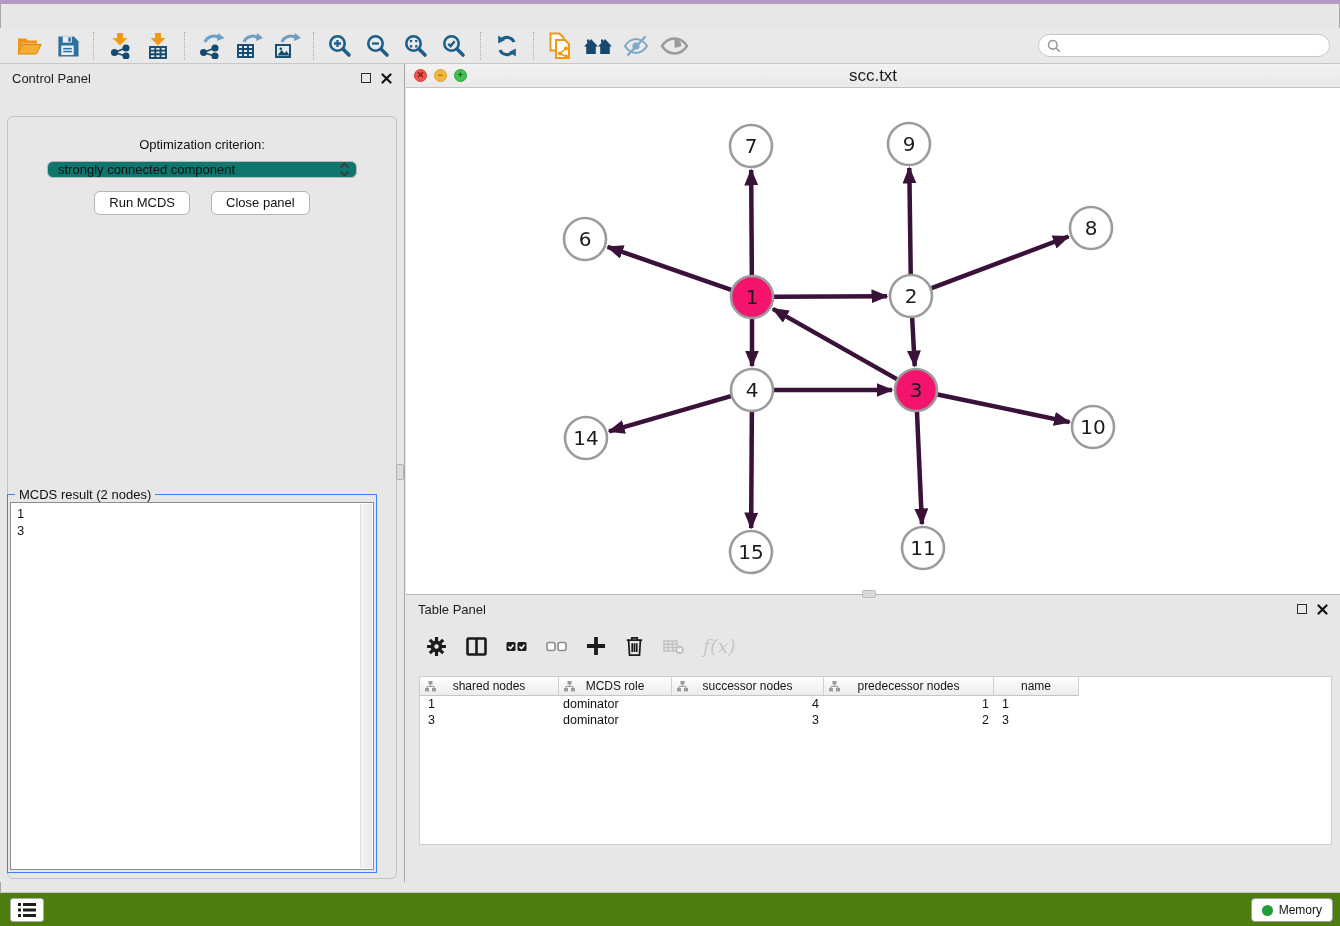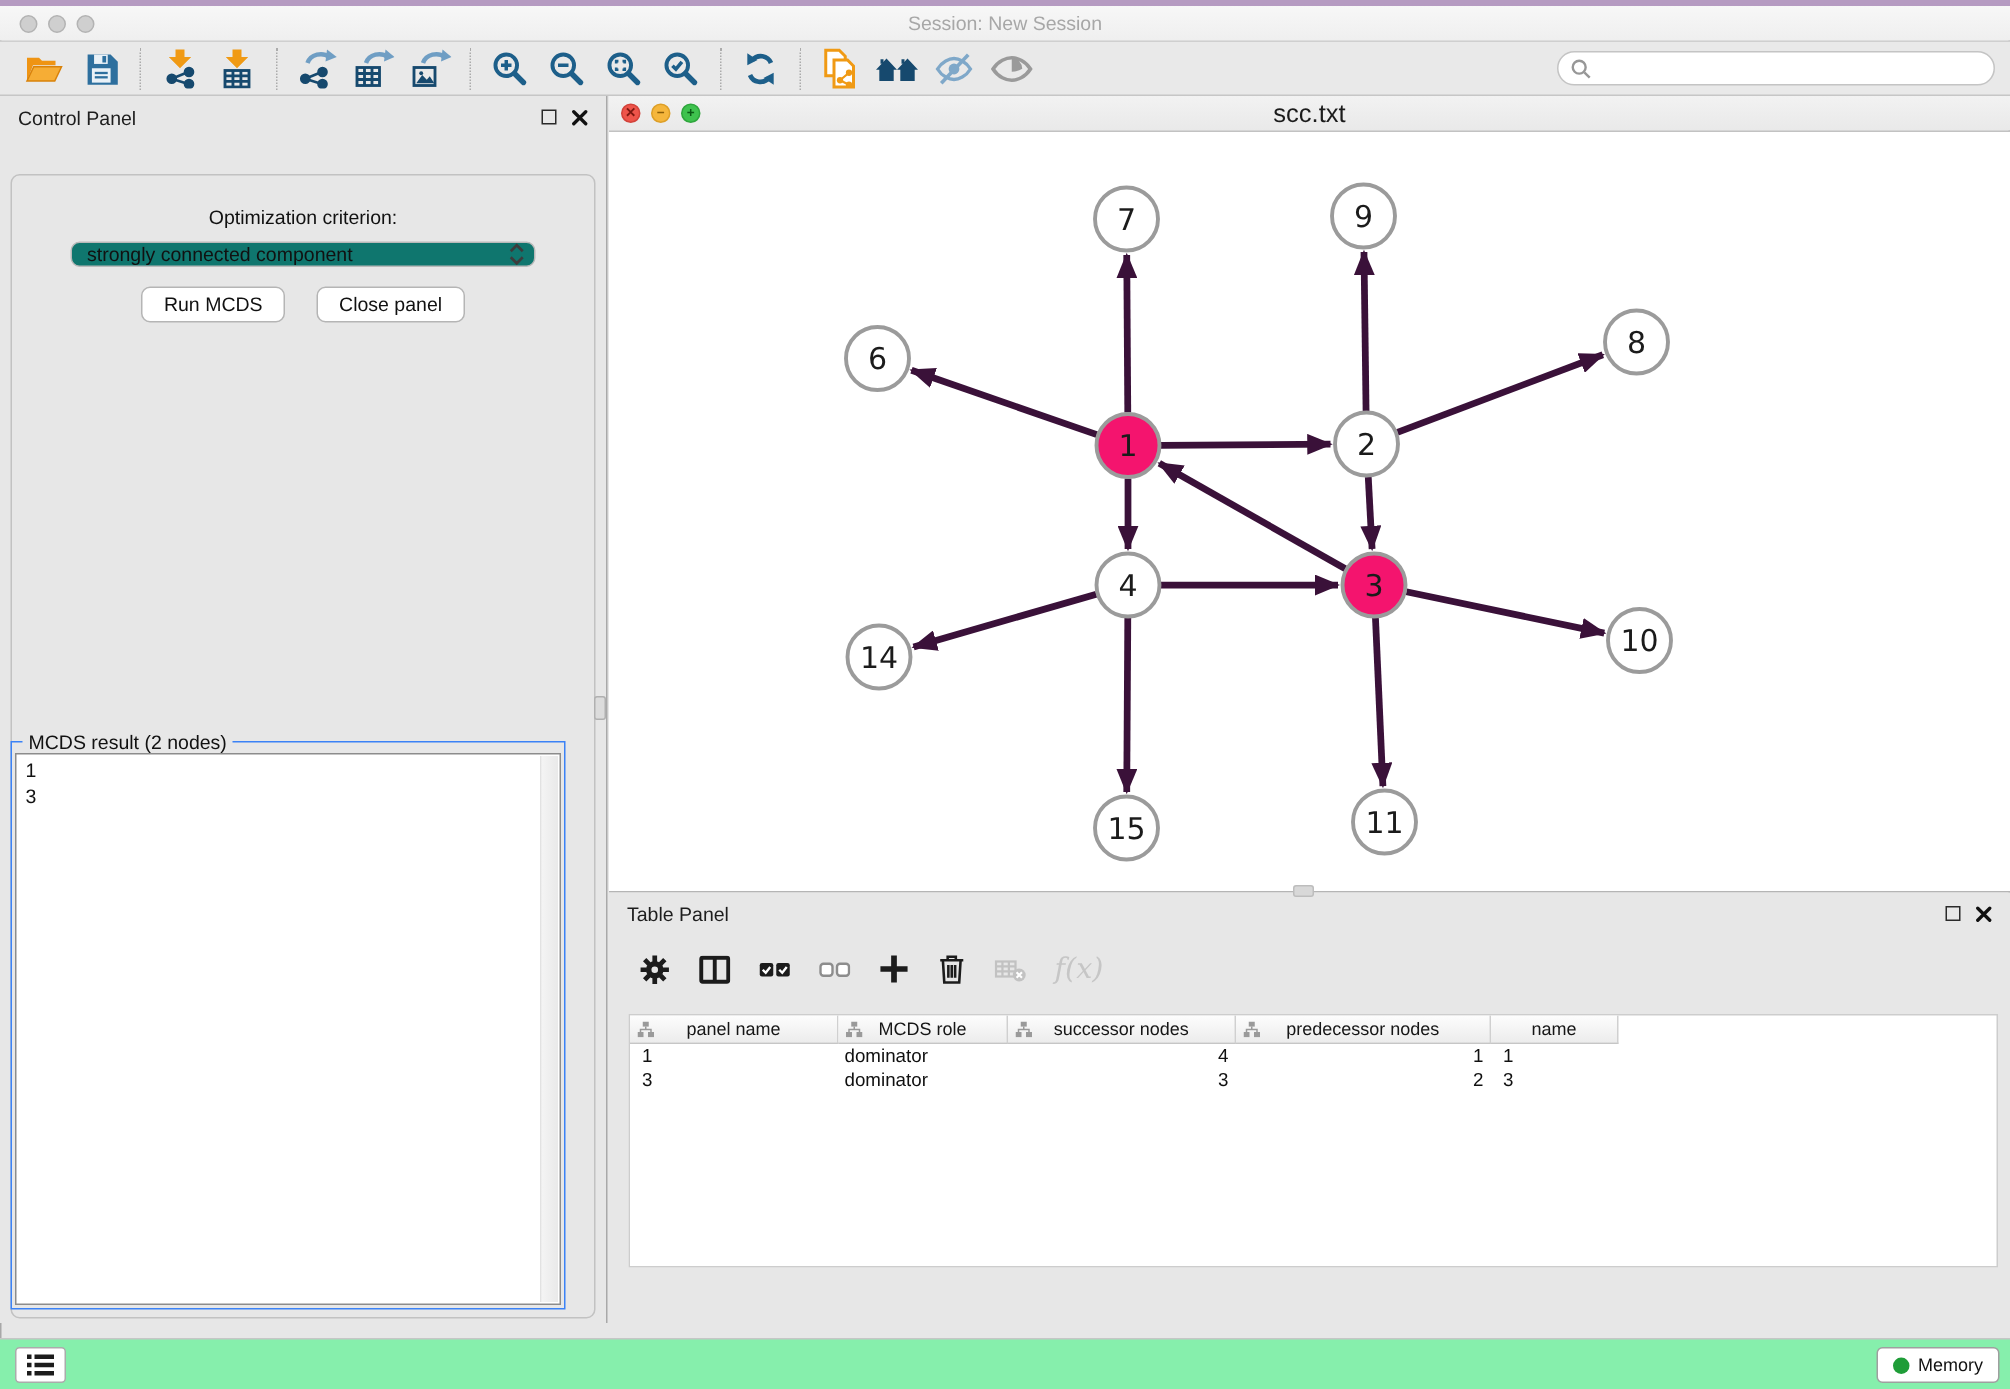--- a/index.html
+++ b/index.html
@@ -103,42 +103,34 @@
   .trow { display:flex; height:16px; font-size:12.5px; color:#101010; }
   .td { overflow:hidden; white-space:nowrap; line-height:16px; }
   .td.left { text-align:left; padding-left:8px; }
   .td.left2 { text-align:left; padding-left:4px; }
   .td.right { text-align:right; padding-right:5px; }
 
   .bottom-tabs { position:absolute; left:0; right:0; top:269px; display:flex; justify-content:center; }
   .bottom-tabs .tab { padding:3px 12px 4px; }
 
   
-  .status-bar { position:absolute; left:0; bottom:0; width:100%; height:34px; background:#86efac;
+  .status-bar { position:absolute; left:0; bottom:0; width:100%; height:34px; background:#4d7c0f;
                 border-top:1px solid #c6c6c6; }
   .list-btn { position:absolute; left:10px; top:5px; width:34px; height:24px; background:#fff;
               border:1px solid #ababab; border-radius:3px; display:flex; align-items:center; justify-content:center; }
   .mem-btn { position:absolute; right:7px; top:5px; height:24px; background:#fff; border:1px solid #9f9f9f;
              border-radius:4px; display:flex; align-items:center; gap:6px; padding:0 10px; font-size:12px; color:#111; }
   .mem-dot { width:11px; height:11px; border-radius:50%; background:#1f9d38; }
 </style>
 </head>
 <body>
 
 <div class="app">
 
   <div class="top-strip"></div>
-  <div class="titlebar">
-    <div class="traffic">
-      <span class="dot"></span>
-      <span class="dot"></span>
-      <span class="dot"></span>
-    </div>
-    <div class="win-title">Session: New Session</div>
-  </div>
 
   <div class="toolbar">
     <span class="tb-btn">
       <svg width="26" height="24" viewBox="0 0 26 24">
         <path d="M2 20V4.5h8l2 2h9v3H6l-4 10.5z" fill="#ef9413"></path>
         <path d="M6.5 10.5H25l-4.5 9.5H2z" fill="#f6ad35" stroke="#d9820a" stroke-width="1"></path>
       </svg>
     </span>
     <span class="tb-btn">
       <svg width="23" height="23" viewBox="0 0 24 24">
@@ -488,21 +480,21 @@
           <div class="thead" id="thead">
               <div class="th" style="width: 139px;">
                 <svg class="col-icon" width="11" height="11" viewBox="0 0 11 11">
                   <g fill="#9a9a9a">
                     <rect x="3.5" y="0" width="4" height="3.4"></rect>
                     <rect x="0" y="7" width="4" height="3.4"></rect>
                     <rect x="7" y="7" width="4" height="3.4"></rect>
                   </g>
                   <path d="M5.5 3.4v2M2 7V5.4h7V7" stroke="#9a9a9a" fill="none" stroke-width="1"></path>
                 </svg>
-                <span>panel name</span>
+                <span>shared nodes</span>
               </div>
               <div class="th" style="width: 113px;">
                 <svg class="col-icon" width="11" height="11" viewBox="0 0 11 11">
                   <g fill="#9a9a9a">
                     <rect x="3.5" y="0" width="4" height="3.4"></rect>
                     <rect x="0" y="7" width="4" height="3.4"></rect>
                     <rect x="7" y="7" width="4" height="3.4"></rect>
                   </g>
                   <path d="M5.5 3.4v2M2 7V5.4h7V7" stroke="#9a9a9a" fill="none" stroke-width="1"></path>
                 </svg>

